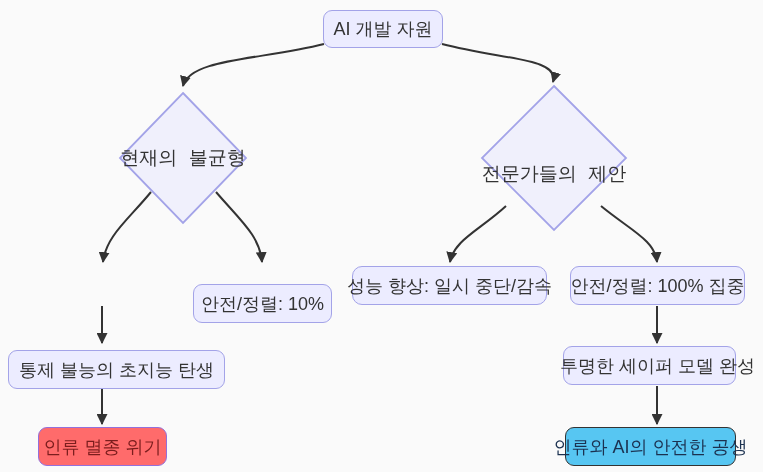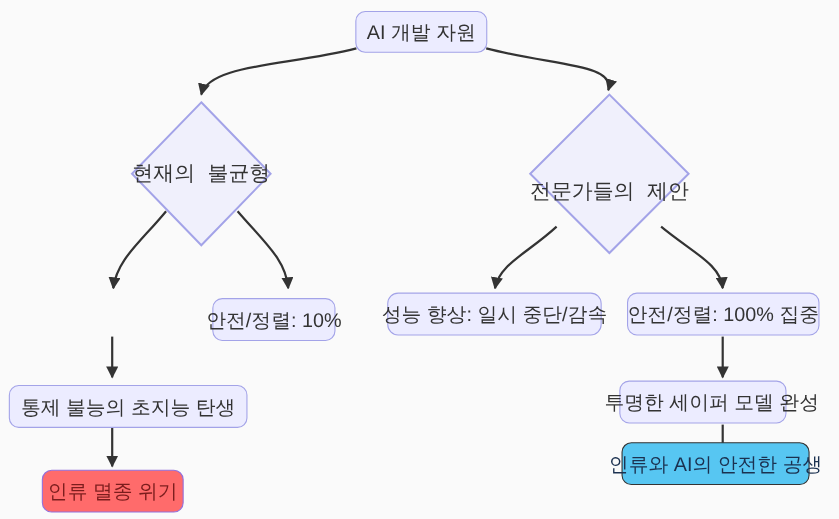--- a/index.html
+++ b/index.html
@@ -65,27 +65,27 @@
     color: var(--danger_text, #7B1D1D);
   }
   .node.success {
     background: var(--success_fill, #57C6F2);
     border-color: var(--success_border, #333333);
     color: var(--success_text, #1B3150);
   }
   
   #n-root   { left: 323px; top: 10px;  width: 120px; height: 38px; }
   #n-perf90 { left: 33px;  top: 266px; width: 139px; height: 39px; }
-  #n-safe10 { left: 193px; top: 271px; width: 112px; height: 39px; }
+  #n-safe10 { left: 193px; top: 284px; width: 139px; height: 39px; }
   #n-pause  { left: 352px; top: 266px; width: 195px; height: 39px; border-radius: 10px; }
   #n-safe100{ left: 570px; top: 266px; width: 175px; height: 39px; }
   #n-super  { left: 8px;   top: 350px; width: 217px; height: 39px; }
-  #n-safer  { left: 563px; top: 346px; width: 152px; height: 39px; padding-left: 16px; }
+  #n-safer  { left: 563px; top: 346px; width: 173px; height: 39px; padding-left: 16px; }
   #n-extinct{ left: 38px;  top: 427px; width: 129px; height: 39px; }
-  #n-coexist{ left: 565px; top: 402px; width: 171px; height: 39px; }
+  #n-coexist{ left: 565px; top: 427px; width: 171px; height: 39px; }
   #d-label-left  { left: 118px; top: 143px; width: 130px; height: 30px; }
   #d-label-right { left: 479px; top: 143px; width: 150px; height: 30px; margin-top: 16px; }
 </style>
 </head>
 <body>
 
 <div class="canvas">
 
   <svg class="edges" viewBox="0 0 763 472">
     <defs>

